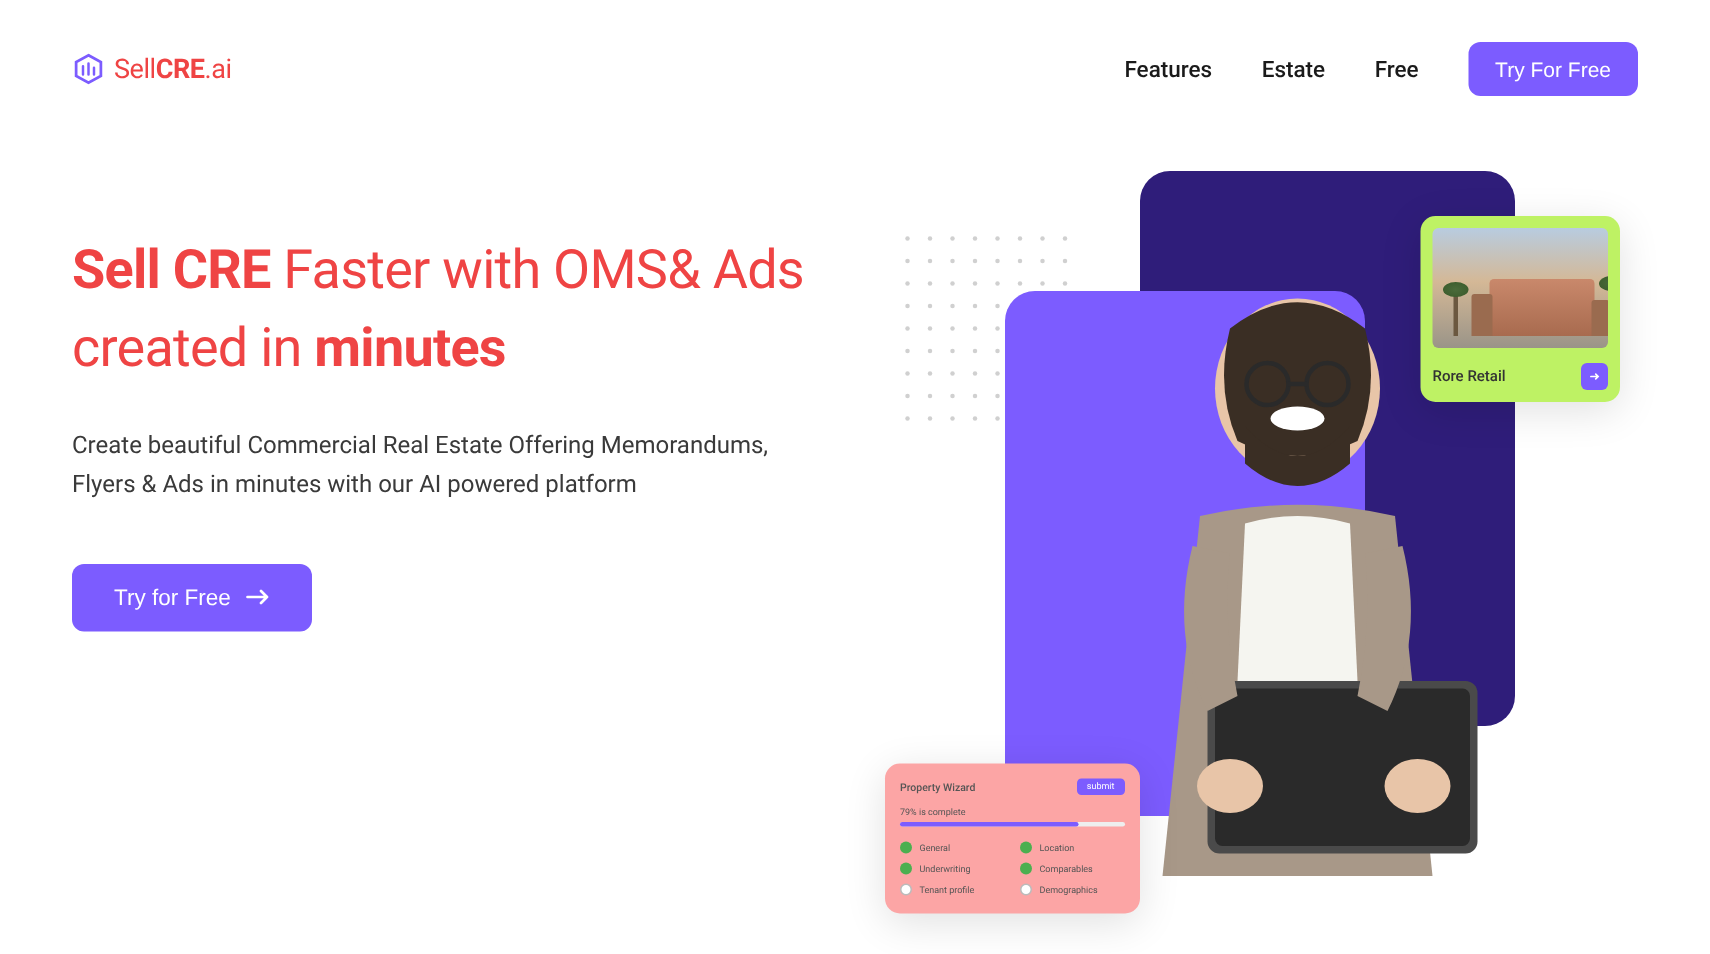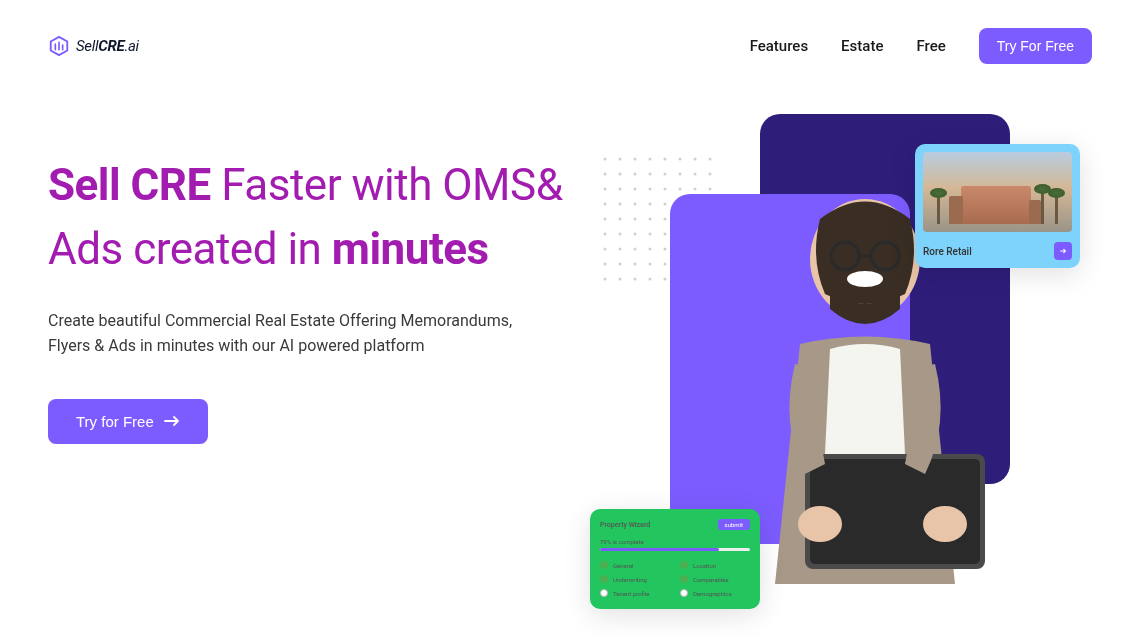--- a/index.html
+++ b/index.html
@@ -1,55 +1,55 @@
 <!DOCTYPE html>
 <html><head>
 <meta charset="utf-8">
 <style>
 * { margin: 0; padding: 0; box-sizing: border-box; }
 body { font-family: -apple-system, BlinkMacSystemFont, 'Segoe UI', Roboto, sans-serif; background: #fff; width: 1140px; height: 636px; overflow: hidden; position: relative; }
 
 .header { display: flex; align-items: center; justify-content: space-between; padding: 28px 48px 0 48px; }
 .logo { display: flex; align-items: center; gap: 6px; }
 .logo-icon { width: 22px; height: 22px; }
-.logo-text { font-size: 15px; font-weight: 400; color: #0f172a; letter-spacing: -0.3px; font-style: italic; }
+.logo-text { font-size: 18px; font-weight: 400; color: #ef4444; letter-spacing: -0.3px; }
 .logo-text .bold { font-weight: 700; }
 .nav { display: flex; align-items: center; gap: 33px; }
 .nav-link { font-size: 15px; color: #1a1a1a; font-weight: 500; cursor: pointer; }
 .btn-primary { background: #7c5cff; color: #fff; border: none; padding: 10px 18px; border-radius: 8px; font-size: 14px; font-weight: 500; cursor: pointer; }
 
 .hero { display: flex; padding: 0 48px; margin-top: 90px; position: relative; }
 .hero-left { width: 560px; }
-.headline { font-size: 44px; line-height: 1.45; color: #a21caf; font-weight: 400; letter-spacing: -0.5px; }
+.headline { font-size: 36px; line-height: 1.45; color: #ef4444; font-weight: 400; letter-spacing: -0.5px; }
 .headline .bold { font-weight: 700; }
 .sub { margin-top: 26px; font-size: 16px; line-height: 1.6; color: #3a3a3a; max-width: 470px; }
 .cta-row { display: flex; align-items: center; gap: 22px; margin-top: 40px; }
 .btn-cta { background: #7c5cff; color: #fff; border: none; padding: 14px 28px; border-radius: 8px; font-size: 15px; font-weight: 500; cursor: pointer; display: flex; align-items: center; gap: 10px; }
 .arrow-r { display: inline-block; }
 .watch-demo { display: flex; align-items: center; gap: 14px; cursor: pointer; }
 .play-circle { width: 40px; height: 40px; border: 2px solid #7c5cff; border-radius: 50%; display: flex; align-items: center; justify-content: center; }
 .play-tri { width: 0; height: 0; border-left: 10px solid #7c5cff; border-top: 6px solid transparent; border-bottom: 6px solid transparent; margin-left: 3px; }
 .watch-label { font-size: 15px; color: #1a1a1a; font-weight: 500; }
 
 .hero-right { position: absolute; right: 20px; top: -40px; width: 530px; height: 520px; }
 .bg-block-dark { position: absolute; right: 110px; top: 0; width: 250px; height: 370px; background: #2f1d7a; border-radius: 20px; }
 .bg-block-light { position: absolute; right: 210px; top: 80px; width: 240px; height: 350px; background: #7c5cff; border-radius: 20px; }
 .dots { position: absolute; left: 10px; top: 40px; width: 120px; height: 140px; }
 .dot { fill: #d0d0d0; }
 
 .person { position: absolute; left: 120px; top: 50px; width: 310px; height: 430px; }
 
-.card-retail { position: absolute; right: 40px; top: 30px; width: 165px; background: #7dd3fc; border-radius: 10px; box-shadow: 0 6px 28px rgba(0,0,0,0.12); padding: 8px; }
+.card-retail { position: absolute; right: 40px; top: 30px; width: 133px; background: #bef264; border-radius: 10px; box-shadow: 0 6px 28px rgba(0,0,0,0.12); padding: 8px; }
 .card-retail-img { width: 100%; height: 80px; border-radius: 4px; background: linear-gradient(180deg, #b8cce0 0%, #d4b896 45%, #9a9488 100%); position: relative; overflow: hidden; }
 .card-retail-row { display: flex; align-items: center; justify-content: space-between; margin-top: 10px; }
 .card-retail-label { font-size: 10px; color: #333; font-weight: 500; }
 .card-retail-btn { width: 18px; height: 18px; background: #7c5cff; border-radius: 4px; display: flex; align-items: center; justify-content: center; }
 .card-retail-btn svg { width: 8px; height: 8px; }
 
-.card-wizard { position: absolute; left: 0px; bottom: 25px; width: 170px; background: #22c55e; border-radius: 10px; box-shadow: 0 6px 28px rgba(0,0,0,0.12); padding: 10px 10px 12px 10px; }
+.card-wizard { position: absolute; left: 0px; bottom: 25px; width: 170px; background: #fca5a5; border-radius: 10px; box-shadow: 0 6px 28px rgba(0,0,0,0.12); padding: 10px 10px 12px 10px; }
 .wizard-head { display: flex; justify-content: space-between; align-items: center; }
 .wizard-title { font-size: 7px; color: #555; font-weight: 500; }
 .wizard-badge { background: #7c5cff; color: #fff; font-size: 6px; padding: 2px 7px; border-radius: 3px; }
 .wizard-prog-label { font-size: 6px; color: #555; margin-top: 8px; }
 .wizard-bar { width: 100%; height: 3px; background: #eee; border-radius: 2px; margin-top: 3px; position: relative; }
 .wizard-bar-fill { position: absolute; left: 0; top: 0; height: 100%; width: 79%; background: #7c5cff; border-radius: 2px; }
 .wizard-grid { display: grid; grid-template-columns: 1fr 1fr; gap: 6px 10px; margin-top: 10px; }
 .wizard-item { display: flex; align-items: center; gap: 5px; }
 .wizard-dot { width: 8px; height: 8px; border-radius: 50%; flex-shrink: 0; }
 .wizard-dot.green { background: #4caf50; }

